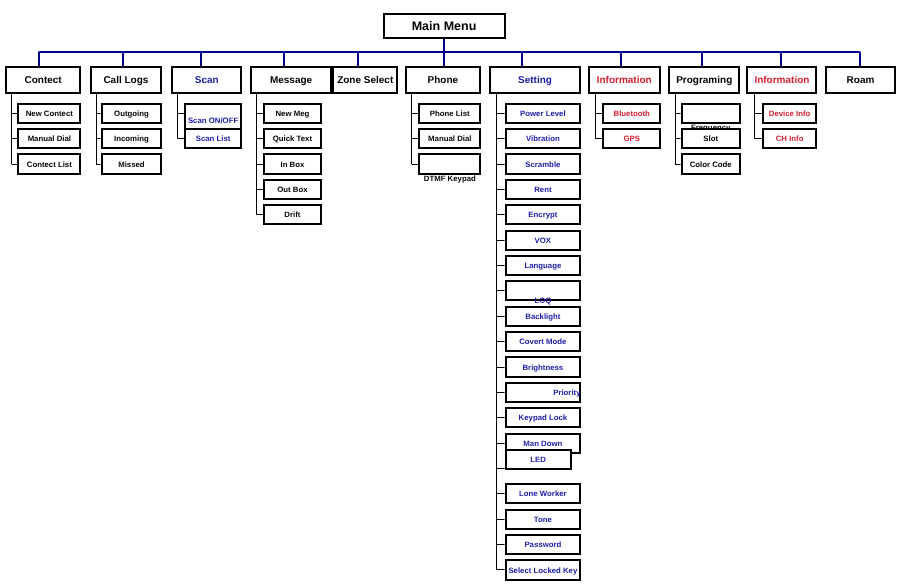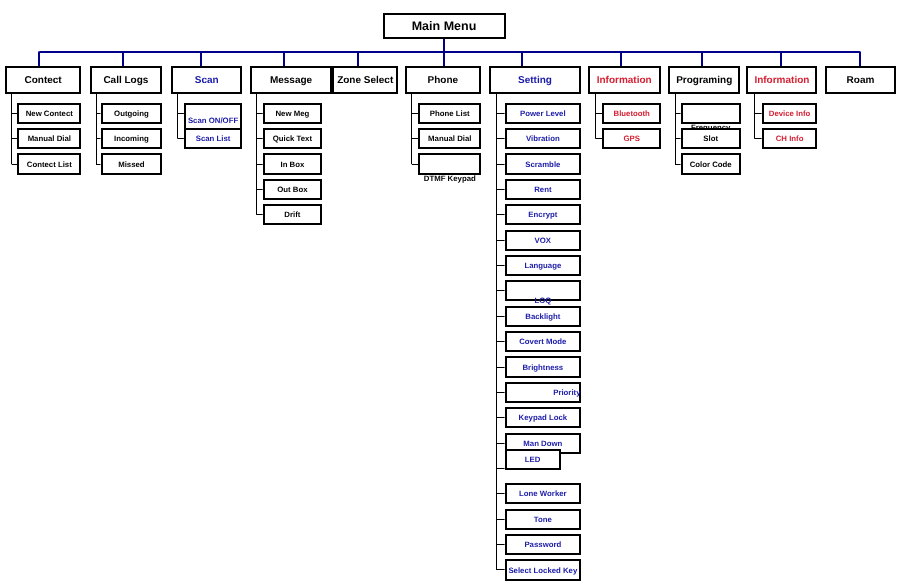--- a/index.html
+++ b/index.html
@@ -198,21 +198,21 @@
     </div>
   <div class="node l2" style="left:504.6px;top:381.77px;width:76.5px;height:21.2px">
       <span class="ink-blue" style="color: rgb(26, 26, 168); margin-left: 48px;">Priority</span>
     </div>
   <div class="node l2" style="left:504.6px;top:407.14px;width:76.5px;height:21.2px">
       <span class="ink-blue" style="color: rgb(26, 26, 168);">Keypad Lock</span>
     </div>
   <div class="node l2" style="left:504.6px;top:432.51px;width:76.5px;height:21.2px">
       <span class="ink-blue" style="color: rgb(26, 26, 168);">Man Down</span>
     </div>
-  <div class="node l2" style="left:504.6px;top:449px;width:56px;height:21.2px">
+  <div class="node l2" style="left:504.6px;top:449px;width:67px;height:21.2px">
       <span class="ink-blue" style="color: rgb(26, 26, 168);">LED</span>
     </div>
   <div class="node l2" style="left:504.6px;top:483.25px;width:76.5px;height:21.2px">
       <span class="ink-blue" style="color: rgb(26, 26, 168);">Lone Worker</span>
     </div>
   <div class="node l2" style="left:504.6px;top:508.62px;width:76.5px;height:21.2px">
       <span class="ink-blue" style="color: rgb(26, 26, 168);">Tone</span>
     </div>
   <div class="node l2" style="left:504.6px;top:533.99px;width:76.5px;height:21.2px">
       <span class="ink-blue" style="color: rgb(26, 26, 168);">Password</span>

